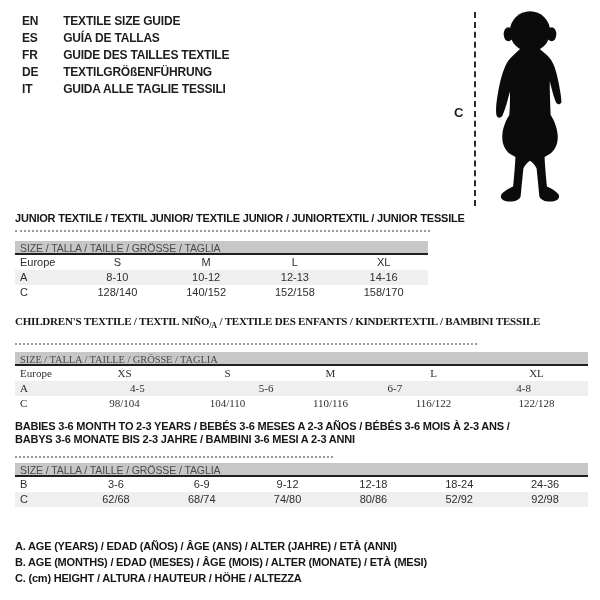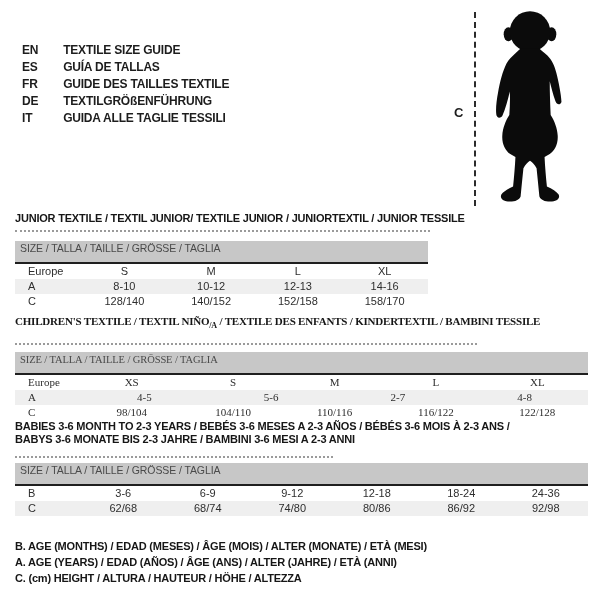--- a/index.html
+++ b/index.html
@@ -1,21 +1,21 @@
 <!DOCTYPE html>
 <html><head>
 <meta charset="utf-8">
 <style>
   * { margin:0; padding:0; box-sizing:border-box; }
   html,body { background:#fff; }
   body { font-family:"Liberation Sans", sans-serif; color:#1d1d1d; }
   #canvas { position:relative; width:600px; height:600px; background:#ffffff; overflow:hidden; }
 
   
-  .lang-block { position:absolute; top:13px; left:22px;margin-top:29px; }
+  .lang-block { position:absolute; top:13px; left:22px; }
   .lang-row { line-height:17px; font-size:12px; font-weight:bold; letter-spacing:-0.2px; white-space:nowrap; }
   .lang-code { display:inline-block; width:38px; }
 
   
   .figure-area { position:absolute; top:0; left:440px; width:160px; height:215px; }
   .dashed-line { position:absolute; left:34px; top:12px; height:194px; width:0; border-left:2px dashed #2b2b2b; }
   .measure-label { position:absolute; left:14px; top:105px; font-size:13px; font-weight:bold; }
   .baby-svg { position:absolute; left:42px; top:8px; }
 
   
@@ -25,28 +25,28 @@
   #sec-babies   { top:420px; width:573px; }
 
   .sec-heading { font-size:11px; font-weight:bold; line-height:13px; letter-spacing:-0.2px; white-space:nowrap; color:#161616; }
   .sec-heading sub { font-size:8px; }
 
   .dotted { height:0; border-bottom:2px dotted #9a9a9a; }
   #sec-junior .dotted   { width:415px; margin-top:5px; }
   #sec-children .dotted { width:462px; margin-top:11px; }
   #sec-babies .dotted   { width:318px; margin-top:10px; }
 
-  .t-bar { background:#c7c7c7; border-bottom:2px solid #1f1f1f; height:23px; line-height:15px;
+  .t-bar { background:#c7c7c7; border-bottom:2px solid #1f1f1f; height:14px; line-height:15px;
            font-size:10.5px; color:#4a4a4a; padding-left:5px; letter-spacing:-0.1px; }
   #sec-junior .t-bar   { margin-top:9px; }
   #sec-children .t-bar { margin-top:7px; }
   #sec-babies .t-bar   { margin-top:5px; }
 
   .t-row { display:flex; height:15px; line-height:15px; font-size:11px; color:#2e2e2e; }
-  .t-label { width:58px; padding-left:5px; text-align:left;margin-left:8px; }
+  .t-label { width:58px; padding-left:5px; text-align:left; }
   .t-cells { flex:1; display:flex; }
   .t-cell { flex:1; text-align:center; }
   .striped-odd  > div:nth-of-type(odd)  { background:#efefef; }
   .striped-even > div:nth-of-type(even) { background:#efefef; }
 
   
   #footnotes { position:absolute; top:538px; left:15px; }
   .footnote { font-size:11px; font-weight:bold; line-height:16px; letter-spacing:-0.2px; white-space:nowrap; color:#161616; }
 </style>
 </head>
@@ -181,21 +181,21 @@
         </div>
     </div>
     <div class="striped-odd">
 
         <div class="t-row">
           <div class="t-label">A</div>
           <div class="t-cells">
 
             <div class="t-cell">4-5</div>
             <div class="t-cell">5-6</div>
-            <div class="t-cell">2-7</div>
+            <div class="t-cell">6-7</div>
             <div class="t-cell">4-8</div>
           </div>
         </div>
 
         <div class="t-row">
           <div class="t-label">C</div>
           <div class="t-cells">
 
           <div class="t-cell">98/104</div>
             <div class="t-cell">104/110</div>
@@ -228,27 +228,27 @@
         </div>
 
         <div class="t-row">
           <div class="t-label">C</div>
           <div class="t-cells">
 
           <div class="t-cell">62/68</div>
             <div class="t-cell">68/74</div>
             <div class="t-cell">74/80</div>
             <div class="t-cell">80/86</div>
-            <div class="t-cell">86/92</div>
+            <div class="t-cell">52/92</div>
             <div class="t-cell">92/98</div>
           </div>
         </div>
       </div>
   </div>
 
   <div id="footnotes">
 
-  <div class="footnote">B. AGE (MONTHS) / EDAD (MESES) / ÂGE (MOIS) / ALTER (MONATE) / ETÀ (MESI)</div>
-      <div class="footnote">A. AGE (YEARS) / EDAD (AÑOS) / ÂGE (ANS) / ALTER (JAHRE) / ETÀ (ANNI)</div>
+  <div class="footnote">A. AGE (YEARS) / EDAD (AÑOS) / ÂGE (ANS) / ALTER (JAHRE) / ETÀ (ANNI)</div>
+      <div class="footnote">B. AGE (MONTHS) / EDAD (MESES) / ÂGE (MOIS) / ALTER (MONATE) / ETÀ (MESI)</div>
       <div class="footnote">C. (cm) HEIGHT / ALTURA / HAUTEUR / HÖHE / ALTEZZA</div>
     </div>
 
 </div>
 
 </body></html>

